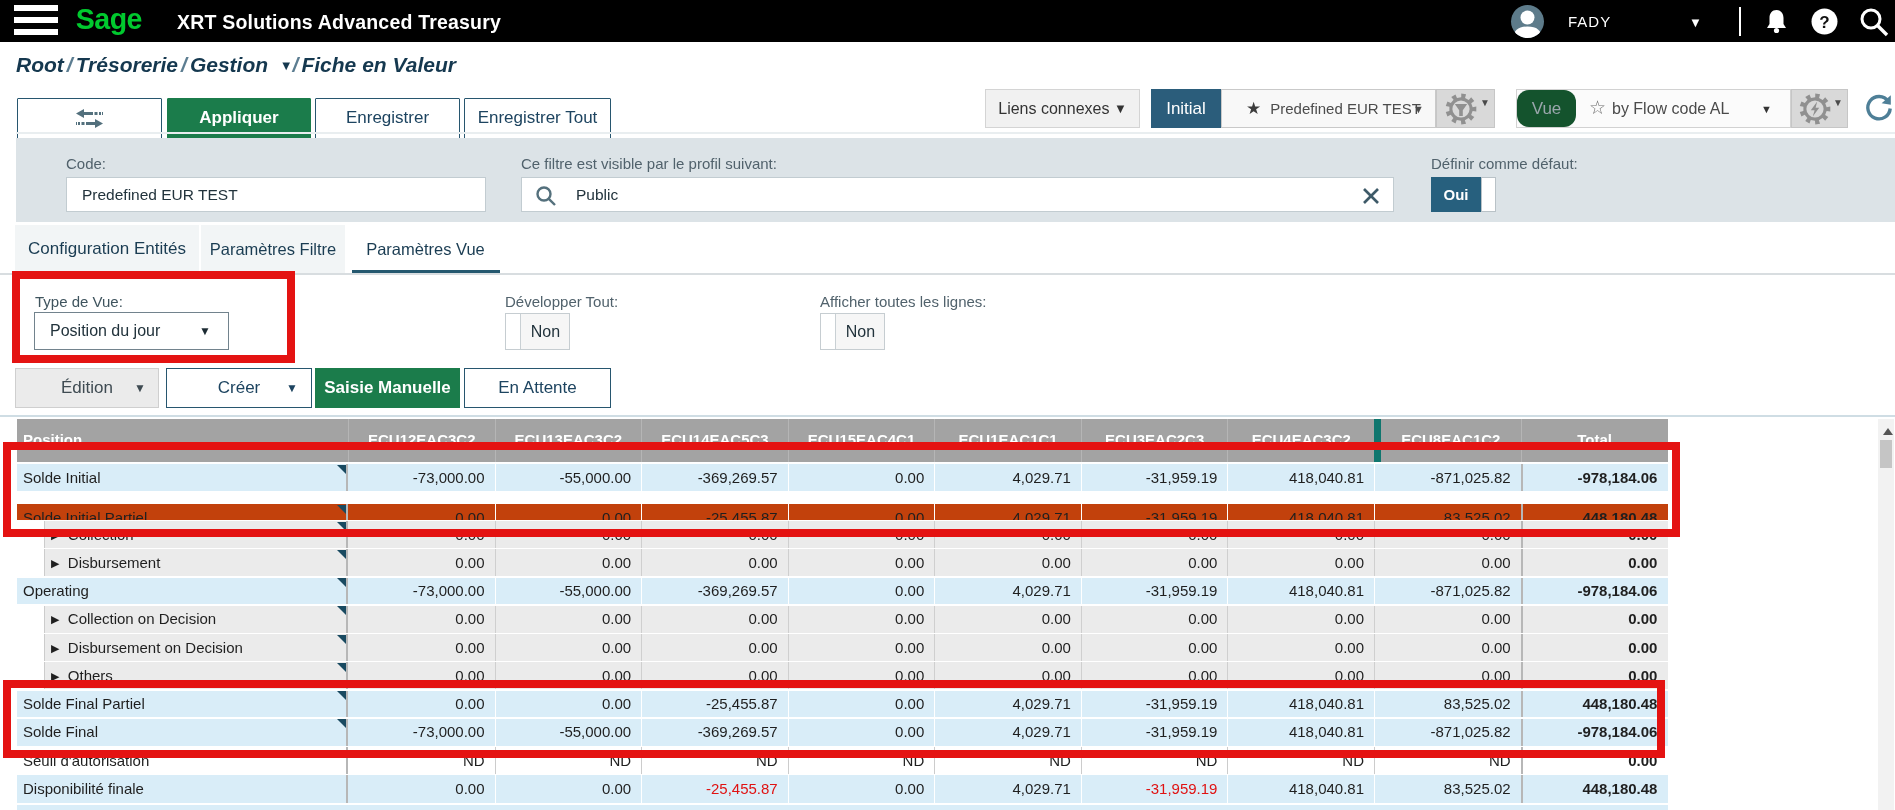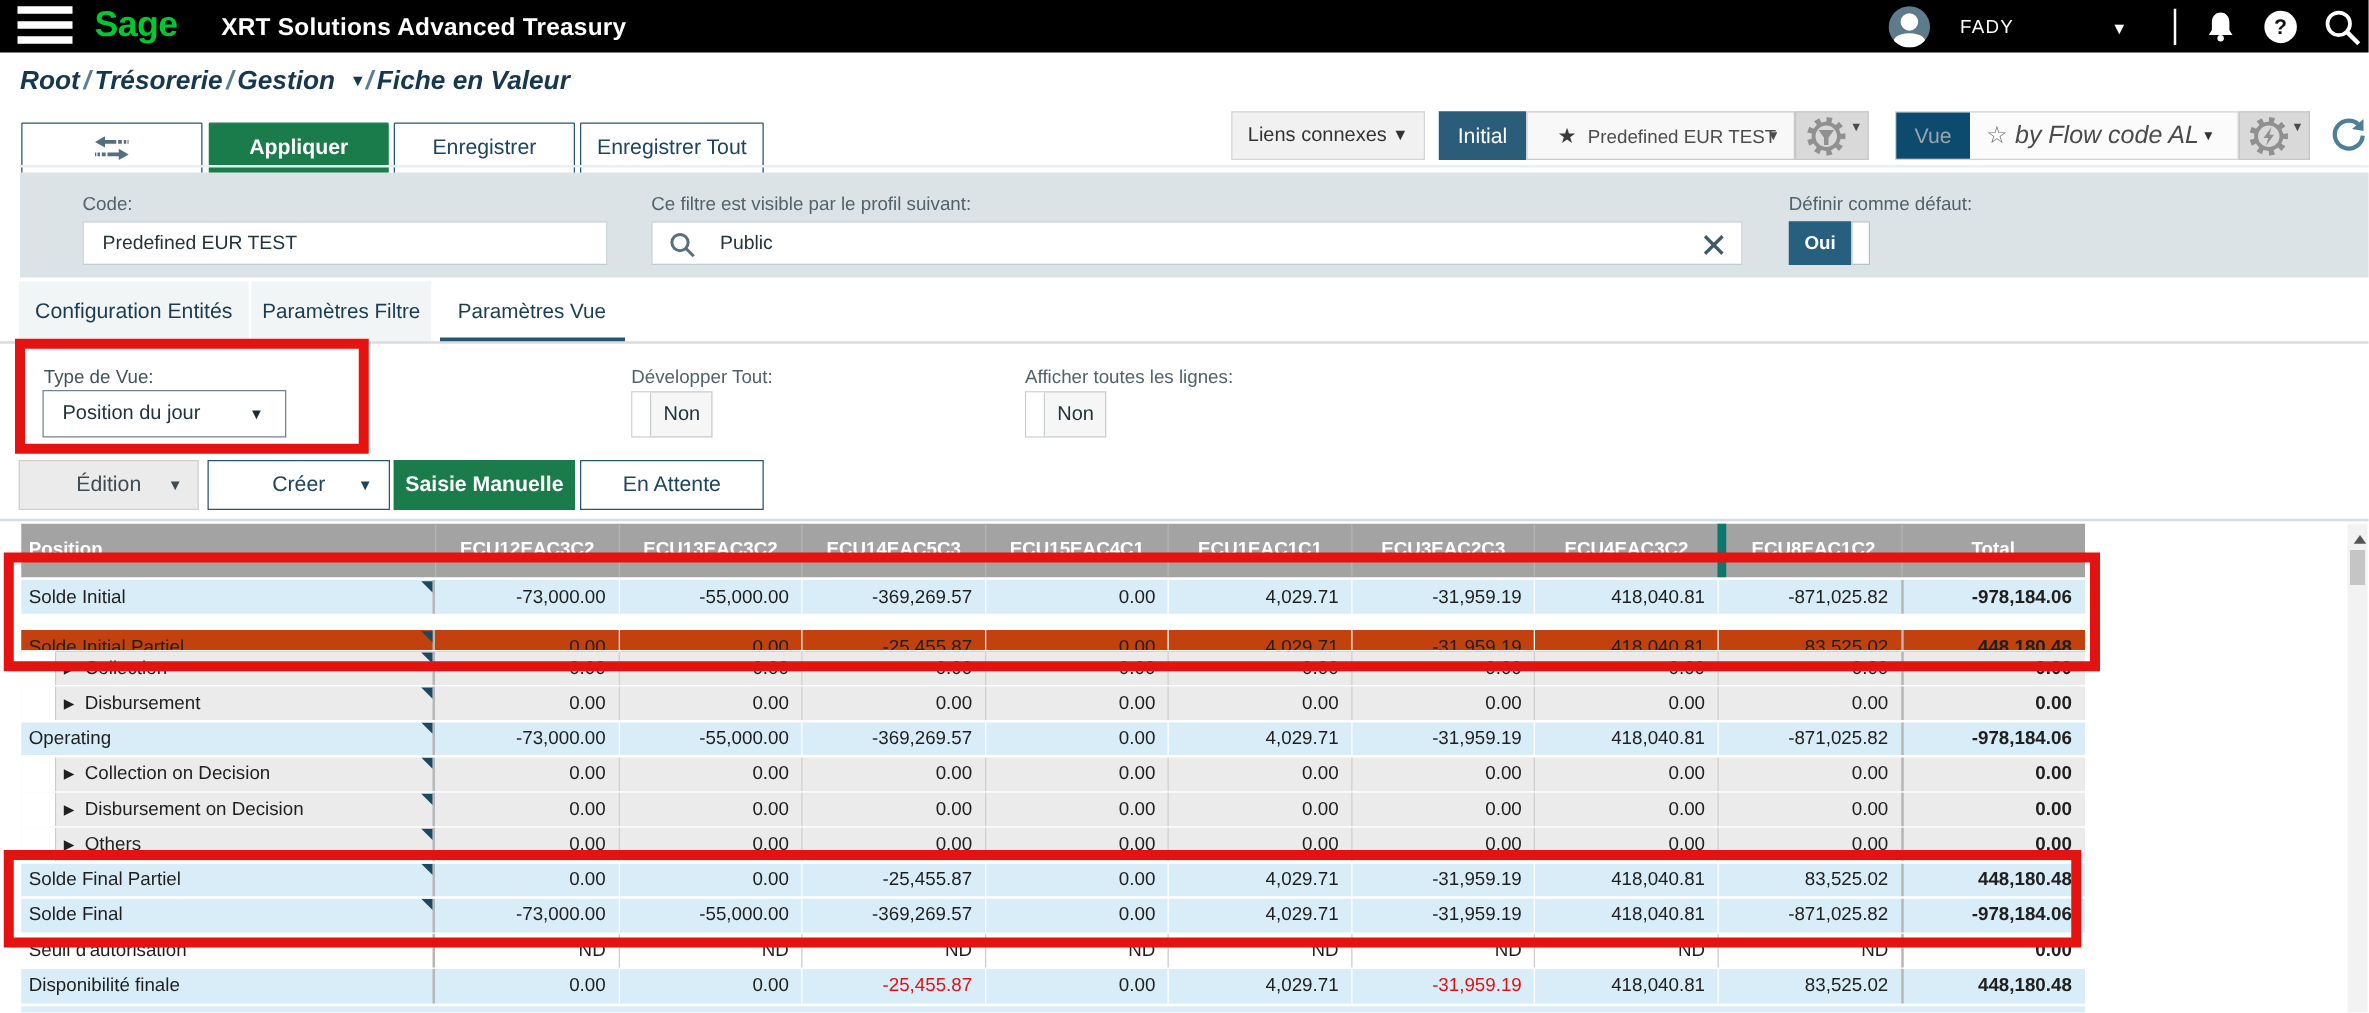--- a/index.html
+++ b/index.html
@@ -30,22 +30,22 @@
 .btn2.gray { background:#ebebeb; border-color:#cfcfcf; color:#3f4b52; }
 
 #liens { left:985px; top:89px; width:155px; height:39px; background:#f1f1f1; border:1px solid #d4d4d4;
   color:#333; font-size:16px; line-height:37px; text-align:center; }
 #filtre { left:1151px; top:89px; width:70px; height:39px; background:#2b5d7b; color:#fff; font-size:17px;
   line-height:39px; text-align:center; }
 #predef { left:1221px; top:89px; width:215px; height:39px; background:#f8f8f8; border:1px solid #c9c9c9;
   font-size:15px; color:#4c4c4c; line-height:37px;padding-left:12px; }
 .gearbtn { position:absolute; top:89px; width:58px; height:39px; background:#d9d9d9; border:1px solid #c6c6c6; }
 #vuewrap { left:1516px; top:89px; width:275px; height:39px; border:1px solid #d2d2d2; background:#fbfbfb; }
-#vuelab { position:absolute; left:0; top:0; width:59px; height:37px; background:#0c4a6e; color:#9aa6ac;
-  font-size:17px; line-height:37px; text-align:center; }
+#vuelab { position:absolute; left:0; top:0; width:59px; height:37px; background:#14532d; color:#9aa6ac;
+  font-size:17px; line-height:37px; text-align:center;border-radius:12px; }
 
 #grayline { left:16px; top:132px; width:1879px; height:2px; background:#e9eef0; }
 #panel { left:16px; top:138px; width:1879px; height:84px; background:#dce3e7; }
 .lbl { position:absolute; font-size:15px; color:#51626c; }
 .input { position:absolute; background:#fff; border:1px solid #c2ccd1; height:35px; font-size:15.5px;
   color:#22333c; line-height:33px; }
 
 .tab { position:absolute; top:225px; height:48px; background:#f2f5f6; color:#1a3c52; font-size:17px;
   text-align:center; line-height:48px; }
 #tabline { left:0; top:273px; width:1895px; height:2px; background:#d8dde0; }
@@ -123,21 +123,21 @@
     <svg width="34" height="34" viewBox="0 0 34 34" style="position:absolute;left:7px;top:2px;">
 <path d="M32.31,14.58 L32.31,19.42 L28.62,19.08 L27.11,23.08 L30.29,24.98 L27.17,28.70 L24.56,26.06 L20.84,28.16 L22.05,31.66 L17.27,32.50 L16.97,28.80 L12.77,28.02 L11.45,31.47 L7.25,29.05 L9.39,26.02 L6.68,22.72 L3.44,24.51 L1.78,19.96 L5.37,19.02 L5.42,14.75 L1.78,14.04 L3.44,9.49 L6.80,11.07 L9.57,7.83 L7.25,4.95 L11.45,2.53 L12.99,5.90 L17.21,5.20 L17.27,1.50 L22.05,2.34 L21.06,5.92 L24.74,8.09 L27.17,5.30 L30.29,9.02 L27.23,11.13 L28.65,15.15 Z" fill="#909090"></path>
 <circle cx="17" cy="17" r="8.6" fill="#d9d9d9"></circle>
 <path d="M10.8 12 L23.2 12 L18.8 18.2 L18.8 24 L15.2 24 L15.2 18.2 Z" fill="#909090"></path>
     </svg>
     <span style="position:absolute;right:4px;top:7px;font-size:10px;color:#4a4a4a;">▼</span>
   </div>
 <div class="abs" id="vuewrap">
     <div id="vuelab">Vue</div>
 <span style="position:absolute;left:72px;top:6px;font-size:19px;color:#6d6d6d;">☆</span>
-<span style="position:absolute;left:95px;top:0;line-height:37px;font-size:20px;color:#4a4a4a;font-style:italic;">by Flow code AL</span>
+<span style="position:absolute;left:95px;top:0;line-height:37px;font-size:16px;color:#4a4a4a;">by Flow code AL</span>
 <span style="position:absolute;right:18px;top:1px;line-height:37px;font-size:11px;color:#333;">▼</span>
   </div>
 <div class="gearbtn" style="left:1791px;width:57px;">
     <svg width="34" height="34" viewBox="0 0 34 34" style="position:absolute;left:6px;top:2px;">
 <path d="M32.31,14.58 L32.31,19.42 L28.62,19.08 L27.11,23.08 L30.29,24.98 L27.17,28.70 L24.56,26.06 L20.84,28.16 L22.05,31.66 L17.27,32.50 L16.97,28.80 L12.77,28.02 L11.45,31.47 L7.25,29.05 L9.39,26.02 L6.68,22.72 L3.44,24.51 L1.78,19.96 L5.37,19.02 L5.42,14.75 L1.78,14.04 L3.44,9.49 L6.80,11.07 L9.57,7.83 L7.25,4.95 L11.45,2.53 L12.99,5.90 L17.21,5.20 L17.27,1.50 L22.05,2.34 L21.06,5.92 L24.74,8.09 L27.17,5.30 L30.29,9.02 L27.23,11.13 L28.65,15.15 Z" fill="#909090"></path>
 <circle cx="17" cy="17" r="8.6" fill="#d9d9d9"></circle>
 <path d="M19.2 9.5 L12.8 18.3 L16.6 18.3 L14.8 24.5 L21.2 15.7 L17.6 15.7 Z" fill="#909090"></path>
     </svg>
     <span style="position:absolute;right:4px;top:7px;font-size:10px;color:#4a4a4a;">▼</span>
   </div>

